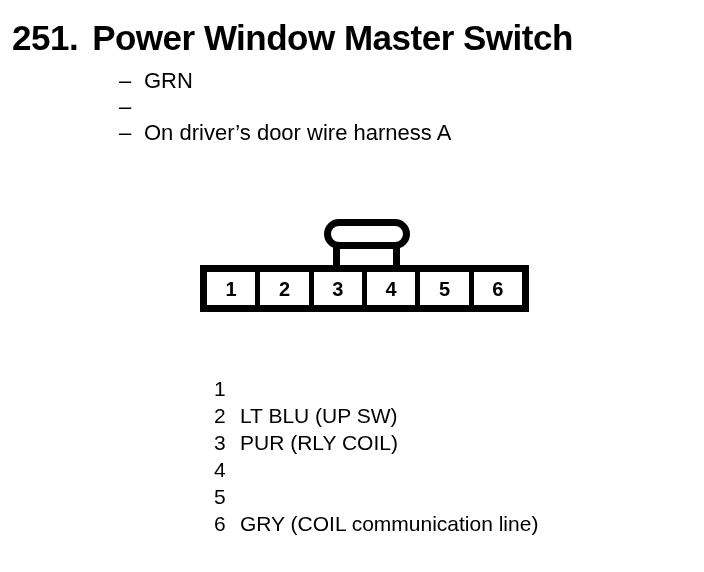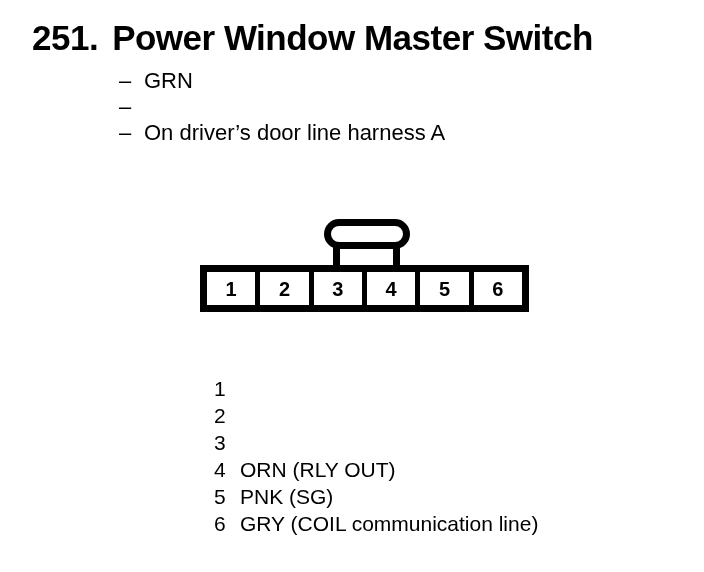--- a/index.html
+++ b/index.html
@@ -12,21 +12,21 @@
     height: 572px;
     position: relative;
     overflow: hidden;
     font-family: "Liberation Sans", sans-serif;
     color: #000000;
   }
 
   
   #title-block {
     position: absolute;
-    left: 32px;
+    left: 12px;
     top: 18px;
     white-space: nowrap;
     font-weight: bold;
     font-size: 35px;
     line-height: 40px;
     letter-spacing: -0.5px;
   }
   #title-number {
     display: inline-block;
     margin-right: 14px;
@@ -146,21 +146,21 @@
 <div id="notes-list">
   <div class="note-row">
     <span class="note-dash">–</span>
     <span class="note-label">GRN</span>
   </div>
   <div class="note-row">
     <span class="note-dash">–</span>
   </div>
   <div class="note-row">
     <span class="note-dash">–</span>
-    <span class="note-label">On driver’s door line harness A</span>
+    <span class="note-label">On driver’s door wire harness A</span>
   </div>
 </div>
 
 <div id="connector">
   <div id="connector-tab"></div>
   <div class="tab-leg" id="tab-leg-left"></div>
   <div class="tab-leg" id="tab-leg-right"></div>
 
   <div id="connector-body">
     <div class="pin-cell">1</div>
@@ -171,29 +171,29 @@
     <div class="pin-cell">6</div>
   </div>
 </div>
 
 <div id="pin-legend">
   <div class="legend-row">
     <span class="legend-num">1</span>
   </div>
   <div class="legend-row">
     <span class="legend-num">2</span>
+    <span class="legend-desc">LT BLU (UP SW)</span>
   </div>
   <div class="legend-row">
     <span class="legend-num">3</span>
+    <span class="legend-desc">PUR (RLY COIL)</span>
   </div>
   <div class="legend-row">
     <span class="legend-num">4</span>
-    <span class="legend-desc">ORN (RLY OUT)</span>
   </div>
   <div class="legend-row">
     <span class="legend-num">5</span>
-    <span class="legend-desc">PNK (SG)</span>
   </div>
   <div class="legend-row">
     <span class="legend-num">6</span>
     <span class="legend-desc">GRY (COIL communication line)</span>
   </div>
 </div>
 
 </body></html>

